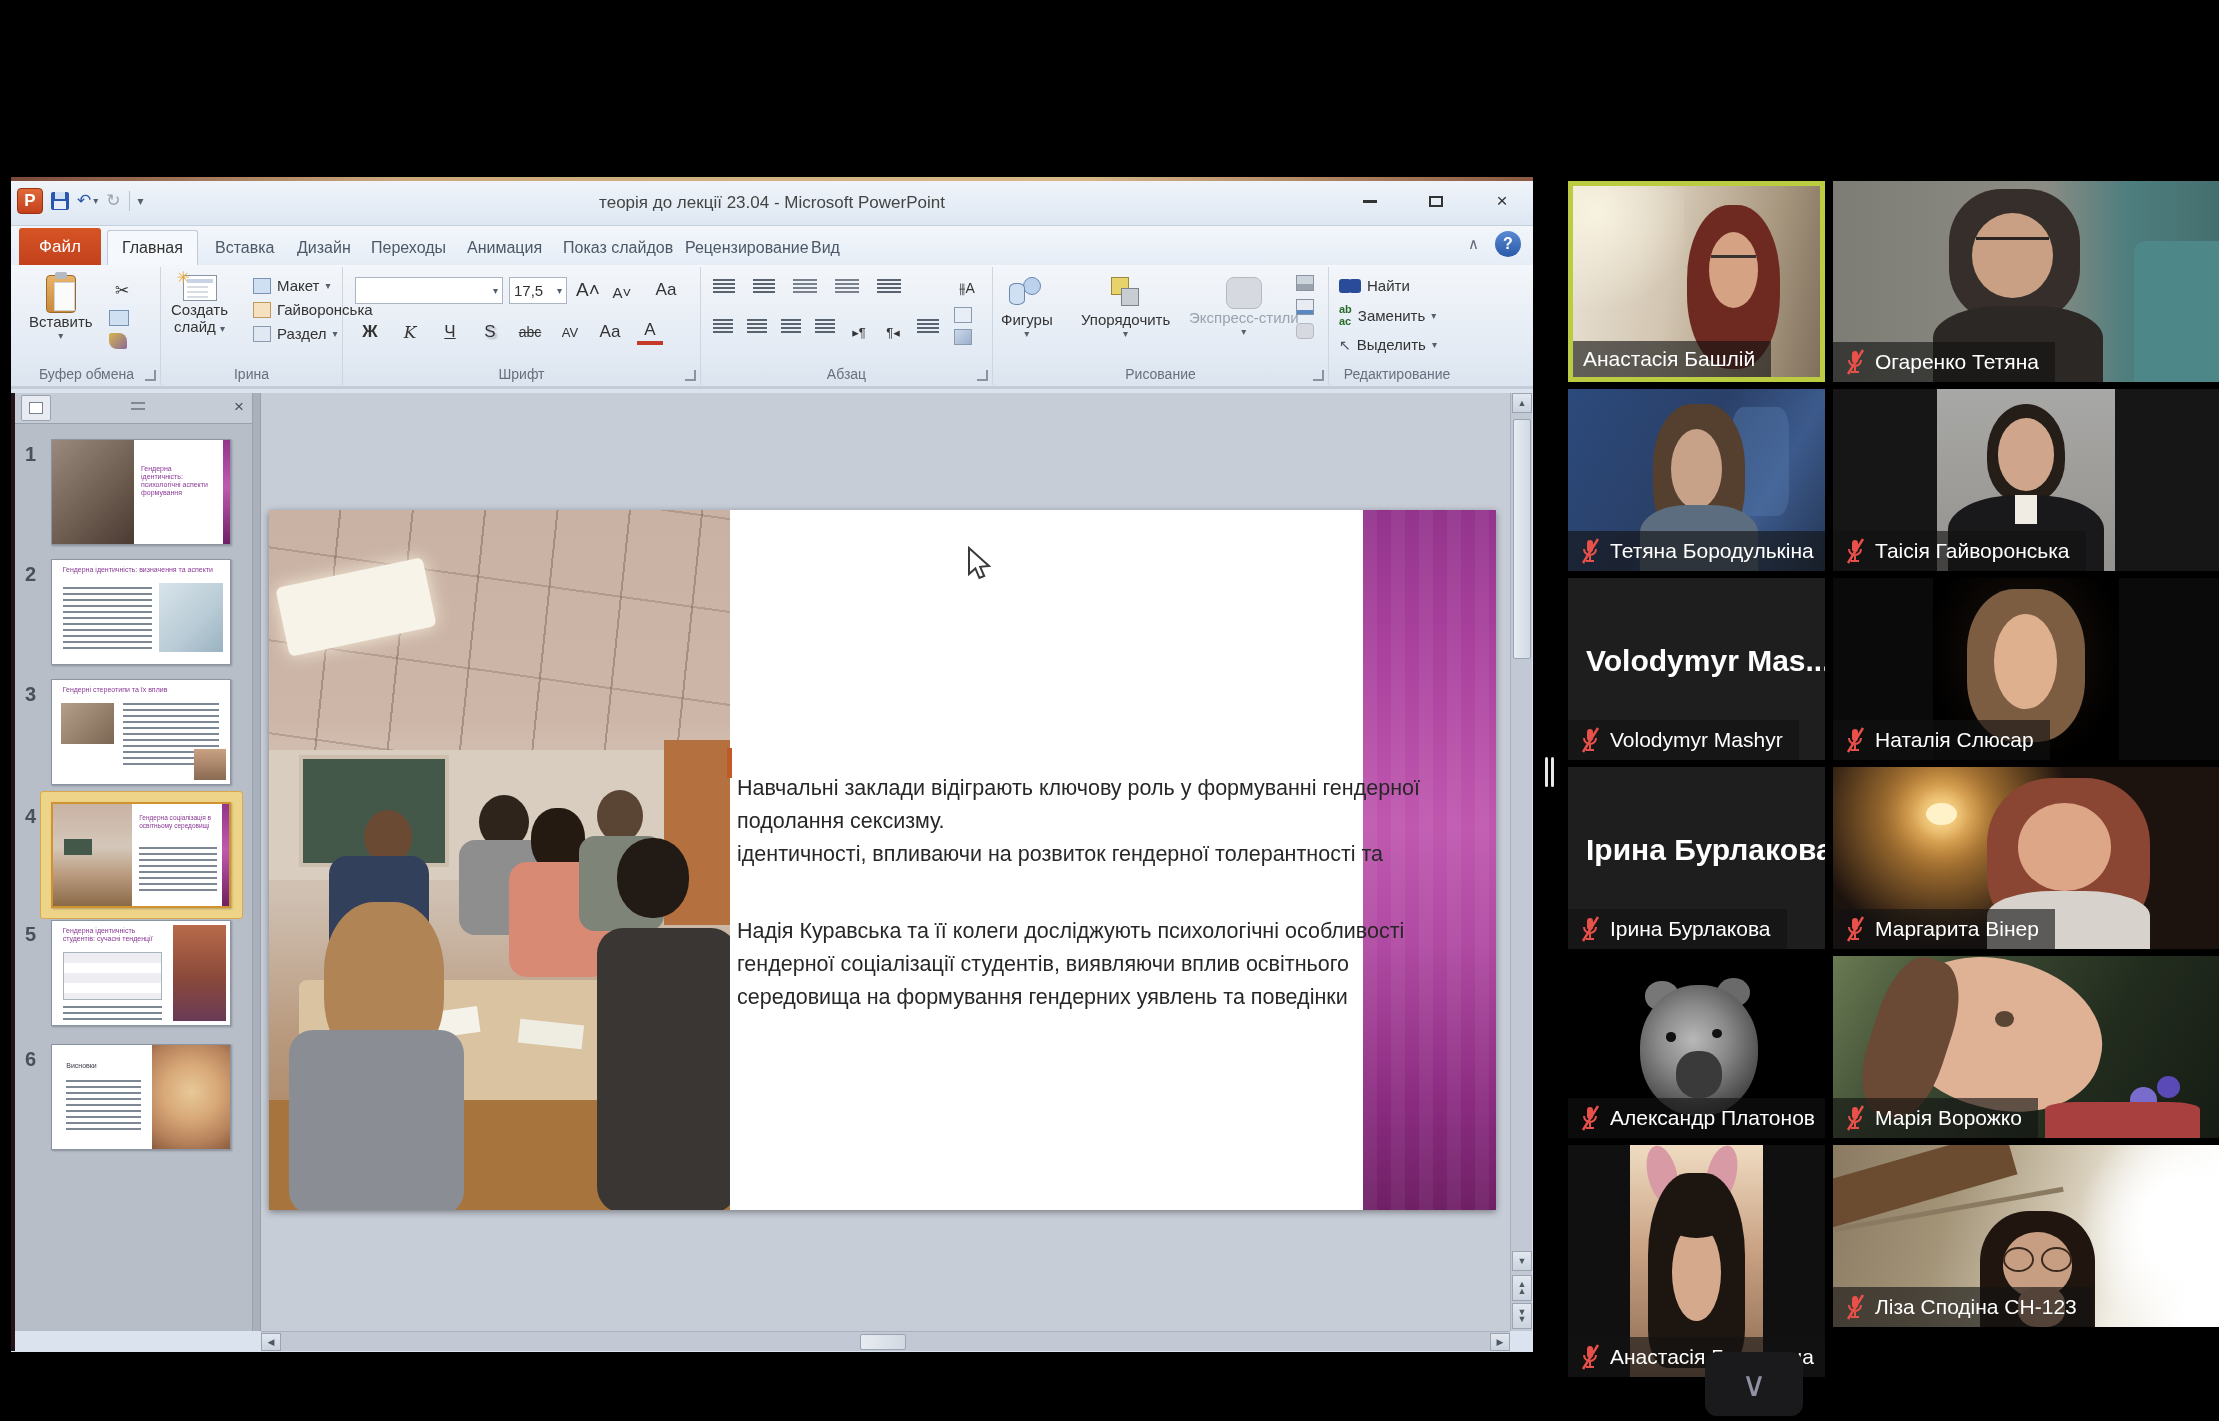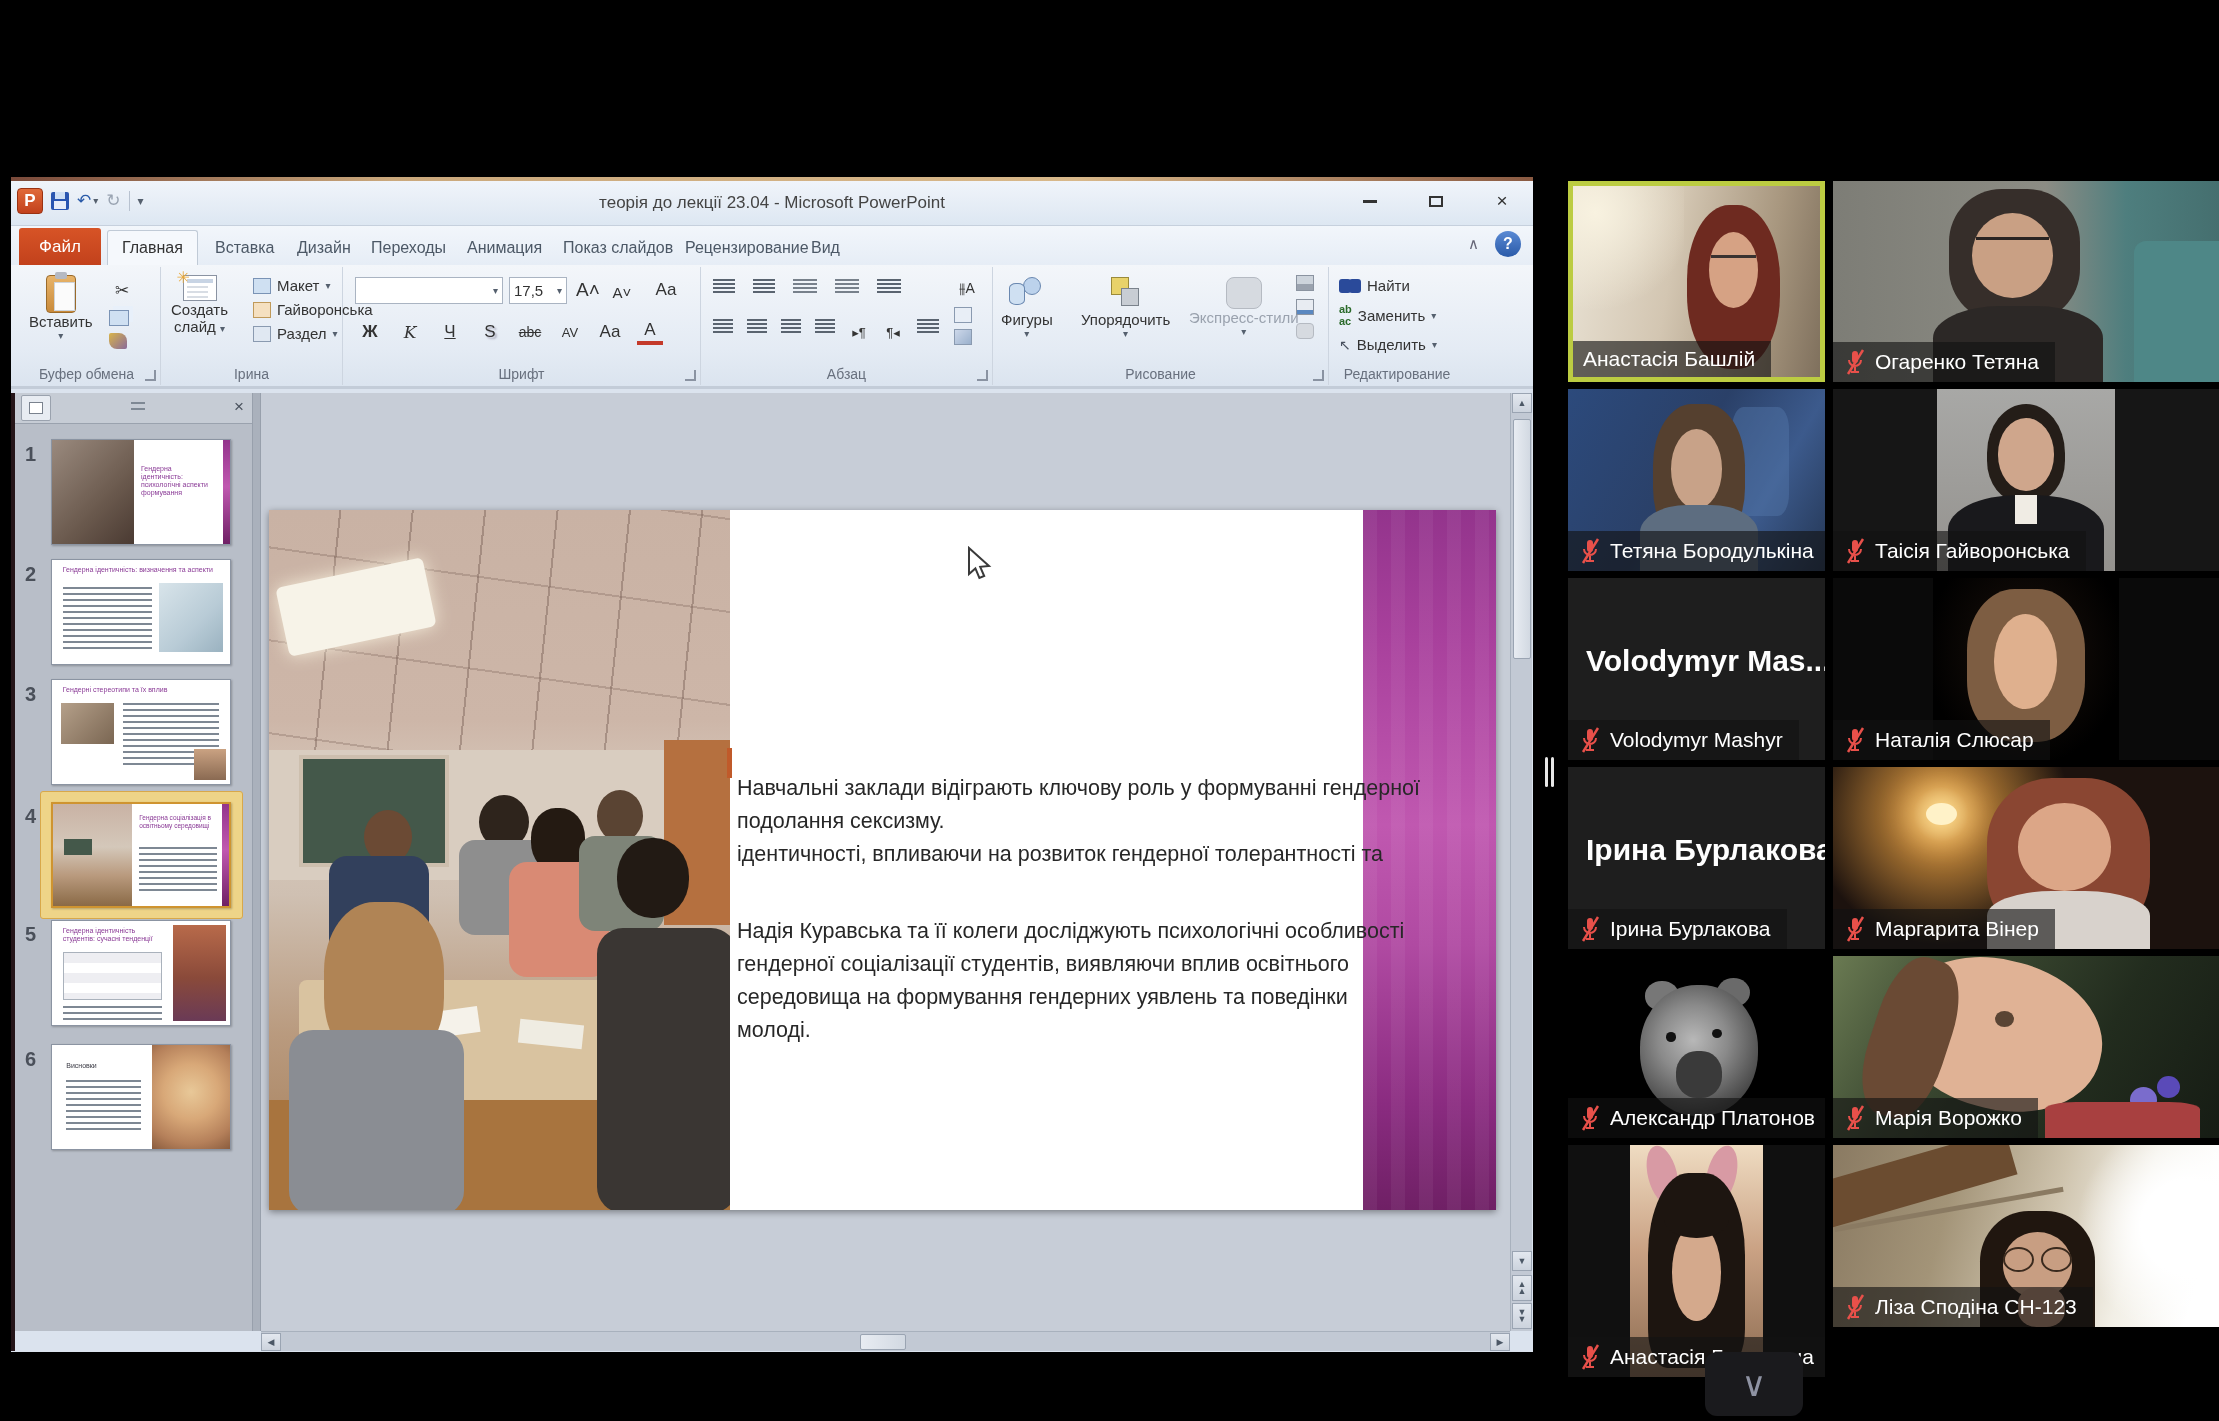--- a/index.html
+++ b/index.html
@@ -411,21 +411,20 @@
       </div>
       <div class="sbody" style="top:262px">
         <div>Навчальні заклади відіграють ключову роль у формуванні гендерної</div>
         <div>подолання сексизму.</div>
         <div>ідентичності, впливаючи на розвиток гендерної толерантності та</div>
       </div>
       <div class="sbody" style="top:405px">
         <div>Надія Куравська та її колеги досліджують психологічні особливості</div>
         <div>гендерної соціалізації студентів, виявляючи вплив освітнього</div>
         <div>середовища на формування гендерних уявлень та поведінки</div>
-        <div>молоді.</div>
       </div>
     </div>
 
     <div class="vscroll">
       <div class="sbtn2" style="left:1px;top:0;width:20px;height:20px">▲</div>
       <div class="sthumb" style="left:2px;top:26px;width:18px;height:240px"></div>
       <div class="sbtn2" style="left:1px;top:858px;width:20px;height:20px">▼</div>
       <div class="sbtn2" style="left:1px;top:882px;width:20px;height:26px;flex-direction:column;line-height:7px">
           <span>▲</span>
           <span>▲</span>

